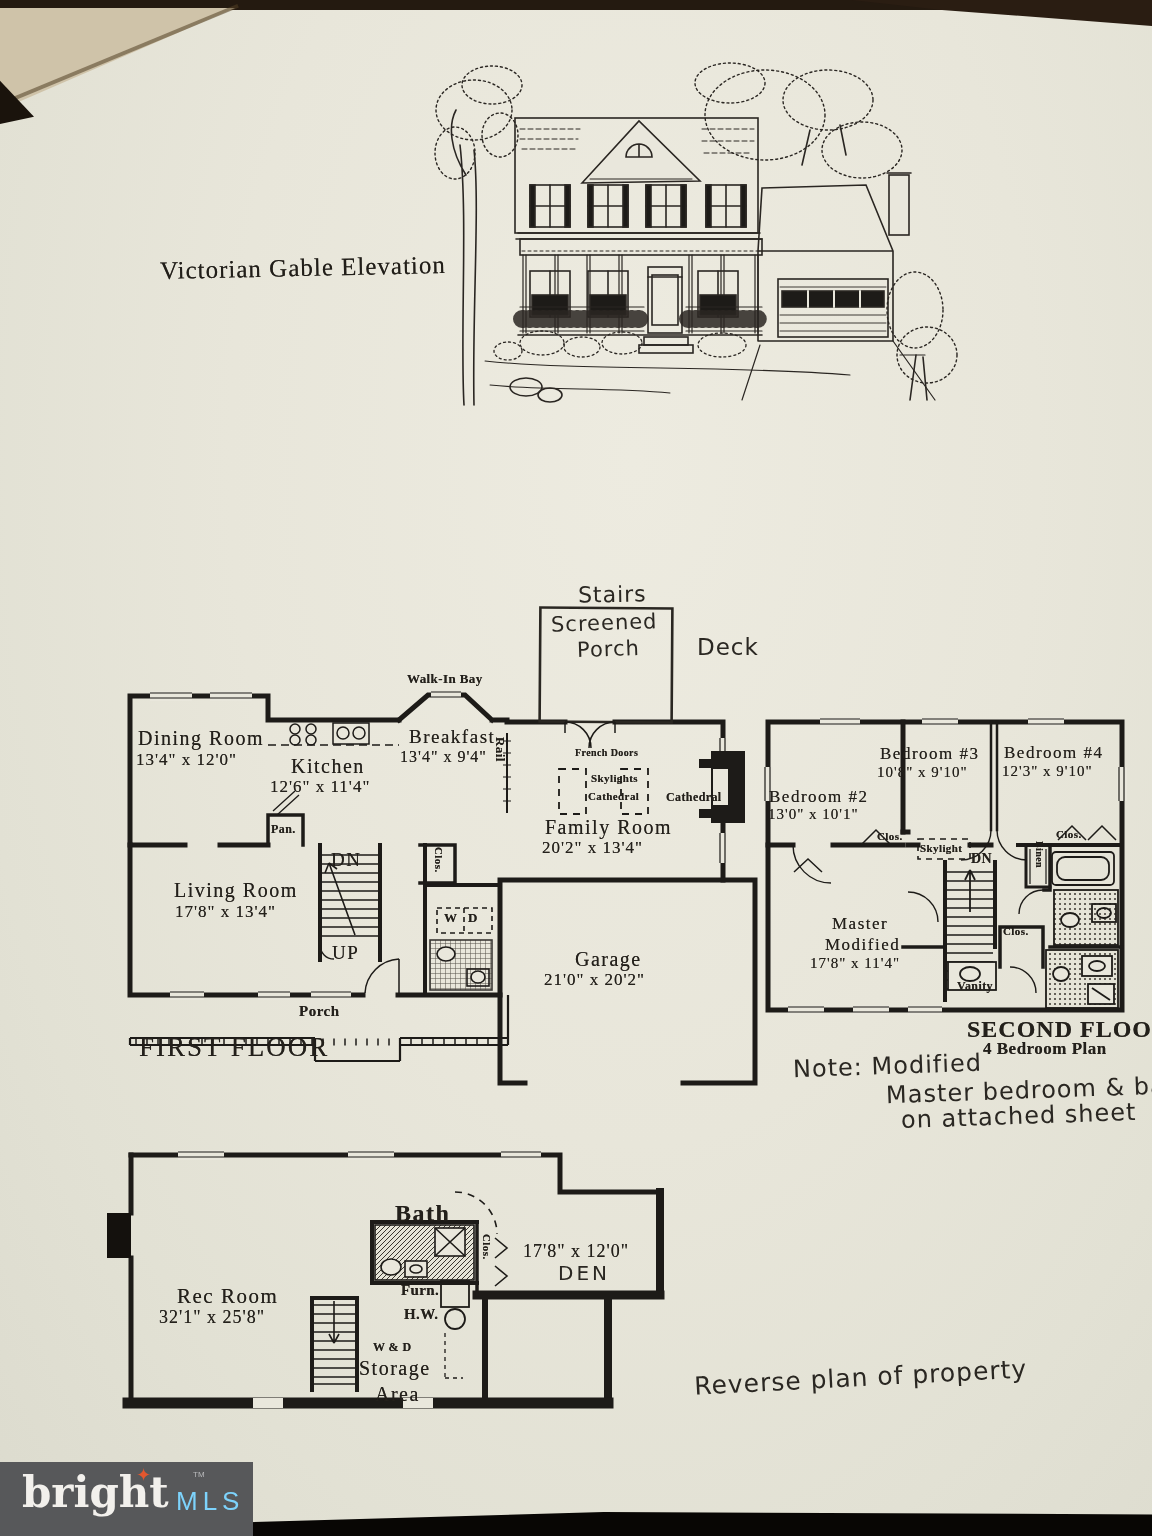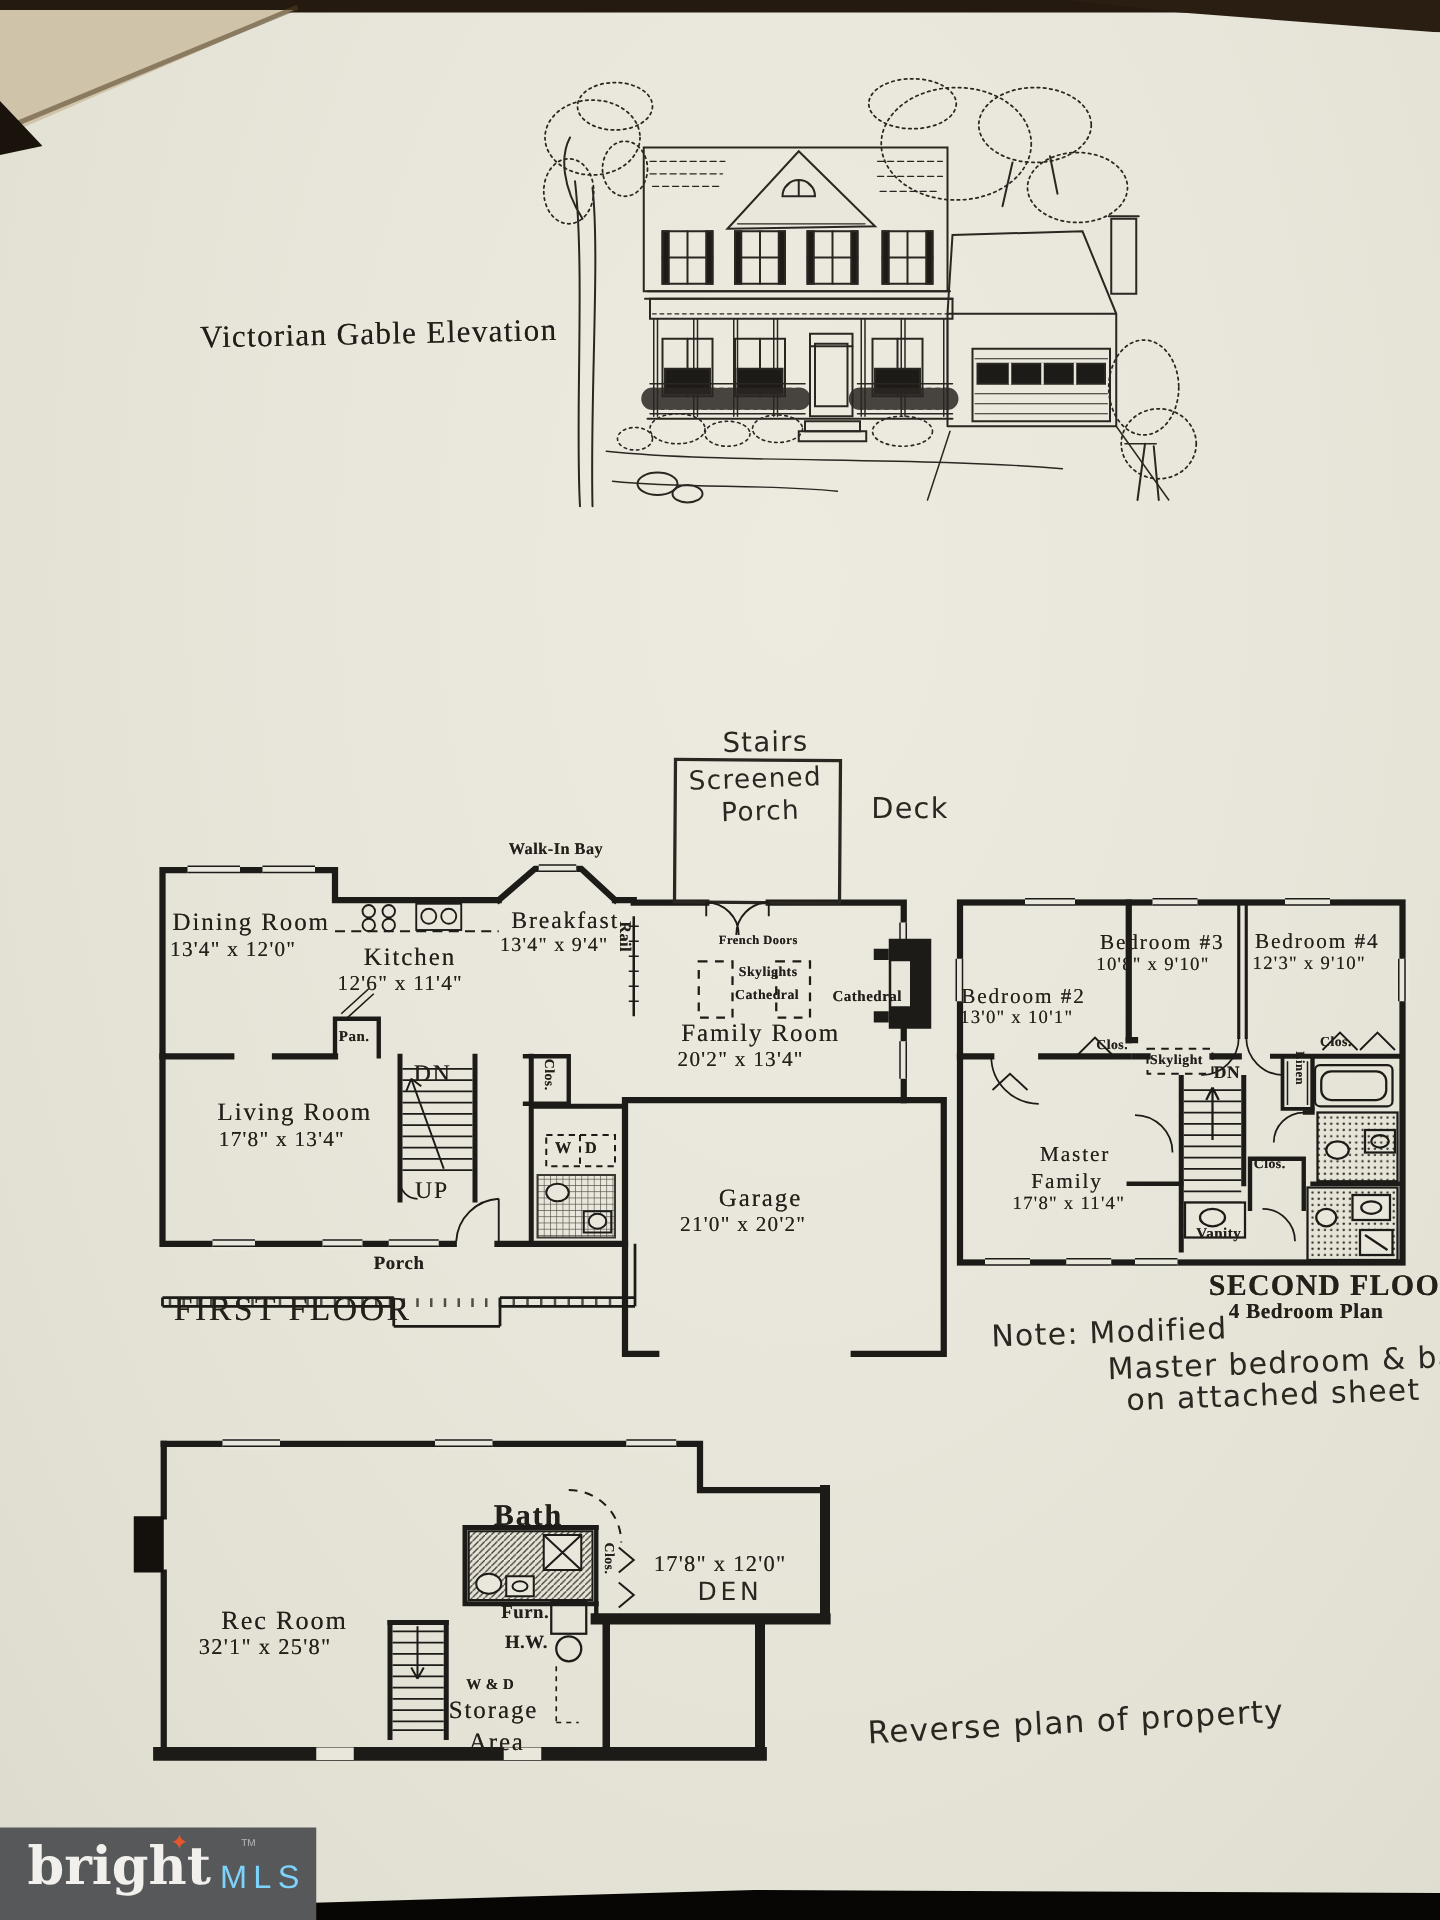--- a/index.html
+++ b/index.html
@@ -438,21 +438,21 @@
   <div class="lbl" style="left:880px;top:744px;font-size:17px">Bedroom #3</div>
   <div class="lbl dims" style="left:877px;top:764px;font-size:15px">10'8" x 9'10"</div>
   <div class="lbl" style="left:1004px;top:743px;font-size:17px">Bedroom #4</div>
   <div class="lbl dims" style="left:1002px;top:763px;font-size:15px">12'3" x 9'10"</div>
   <div class="lbl sm" style="left:877px;top:830px;font-size:11px">Clos.</div>
   <div class="lbl sm" style="left:920px;top:842px;font-size:11px">Skylight</div>
   <div class="lbl sm" style="left:971px;top:851px;font-size:14px">DN</div>
   <div class="lbl sm vert" style="left:1045px;top:841px;font-size:10px">Linen</div>
   <div class="lbl sm" style="left:1056px;top:828px;font-size:11px">Clos.</div>
   <div class="lbl" style="left:832px;top:914px;font-size:17px">Master</div>
-  <div class="lbl" style="left:825px;top:935px;font-size:17px">Family</div>
+  <div class="lbl" style="left:825px;top:935px;font-size:17px">Modified</div>
   <div class="lbl dims" style="left:810px;top:955px;font-size:15px">17'8" x 11'4"</div>
   <div class="lbl sm" style="left:1003px;top:925px;font-size:11px">Clos.</div>
   <div class="lbl sm" style="left:957px;top:979px;font-size:12px">Vanity</div>
   <div class="lbl" style="left:967px;top:1016px;font-size:24px;font-weight:bold;letter-spacing:1px">SECOND FLOOR</div>
   <div class="lbl" style="left:983px;top:1039px;font-size:17px;font-weight:bold;letter-spacing:.5px">4 Bedroom Plan</div>
 
   <div class="lbl" style="left:395px;top:1200px;font-size:24px;font-weight:bold">Bath</div>
   <div class="lbl sm vert" style="left:493px;top:1234px;font-size:11px">Clos.</div>
   <div class="lbl dims" style="left:523px;top:1241px;font-size:18px">17'8" x 12'0"</div>
   <div class="lbl" style="left:177px;top:1284px;font-size:21px">Rec Room</div>

